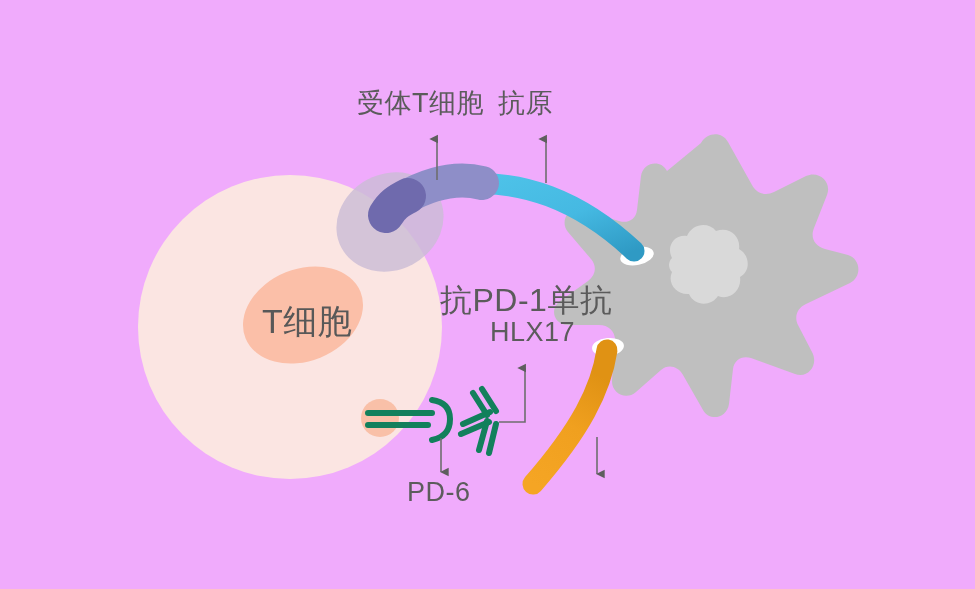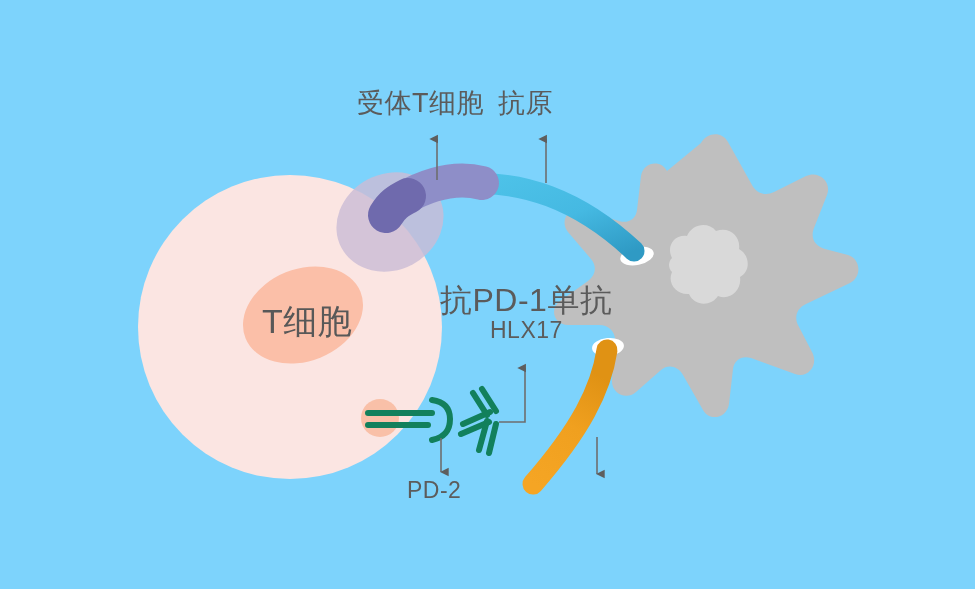--- a/index.html
+++ b/index.html
@@ -8,41 +8,41 @@
     padding: 0;
     background: #ffffff;
   }
   body {
     font-family: "Liberation Sans", "DejaVu Sans", sans-serif;
   }
   #stage {
     position: relative;
     width: 975px;
     height: 589px;
-    background: #7dd3fc;
+    background: #f0abfc;
     overflow: hidden;
   }
   #stage svg.layer {
     position: absolute;
     left: 0;
     top: 0;
     width: 975px;
     height: 589px;
   }
   .lbl {
     position: absolute;
     color: #585858;
     font-family: "Liberation Sans", "DejaVu Sans", sans-serif;
     white-space: nowrap;
     letter-spacing: 0.5px;
     -webkit-font-smoothing: antialiased;
   }
   .lbl-cn    { font-size: 27px; color: #5b5b5b; }
   .lbl-cn-sm { font-size: 32px; color: #5b5b5b; }
-  .lbl-lat   { font-size: 23px; color: #5c5c5c; }
+  .lbl-lat   { font-size: 27px; color: #5c5c5c; }
   .lbl-tcell { font-size: 34px; color: #585858; }
 
   
   #label-receptor-tcell { left: 357px;  top: 85px;  }
   #label-antigen        { left: 498px;  top: 85px;  }
   #label-tcell          { left: 262px;  top: 299px; }
   #label-anti-pd1       { left: 440px;  top: 279px; }
   #label-hlx17          { left: 490px;  top: 317px; }
   #label-tumor          { left: 618px;  top: 279px; }
   #label-pd1            { left: 407px;  top: 477px; }
@@ -171,16 +171,16 @@
 
   <div class="lbl lbl-cn" id="label-antigen">抗原</div>
 
   <div class="lbl lbl-tcell" id="label-tcell">T细胞</div>
 
   <div class="lbl lbl-cn-sm" id="label-anti-pd1">抗PD-1单抗</div>
 
   <div class="lbl lbl-lat" id="label-hlx17">HLX17</div>
 
 
-  <div class="lbl lbl-lat" id="label-pd1">PD-2</div>
+  <div class="lbl lbl-lat" id="label-pd1">PD-6</div>
 
 
 </div>
 
 </body></html>

